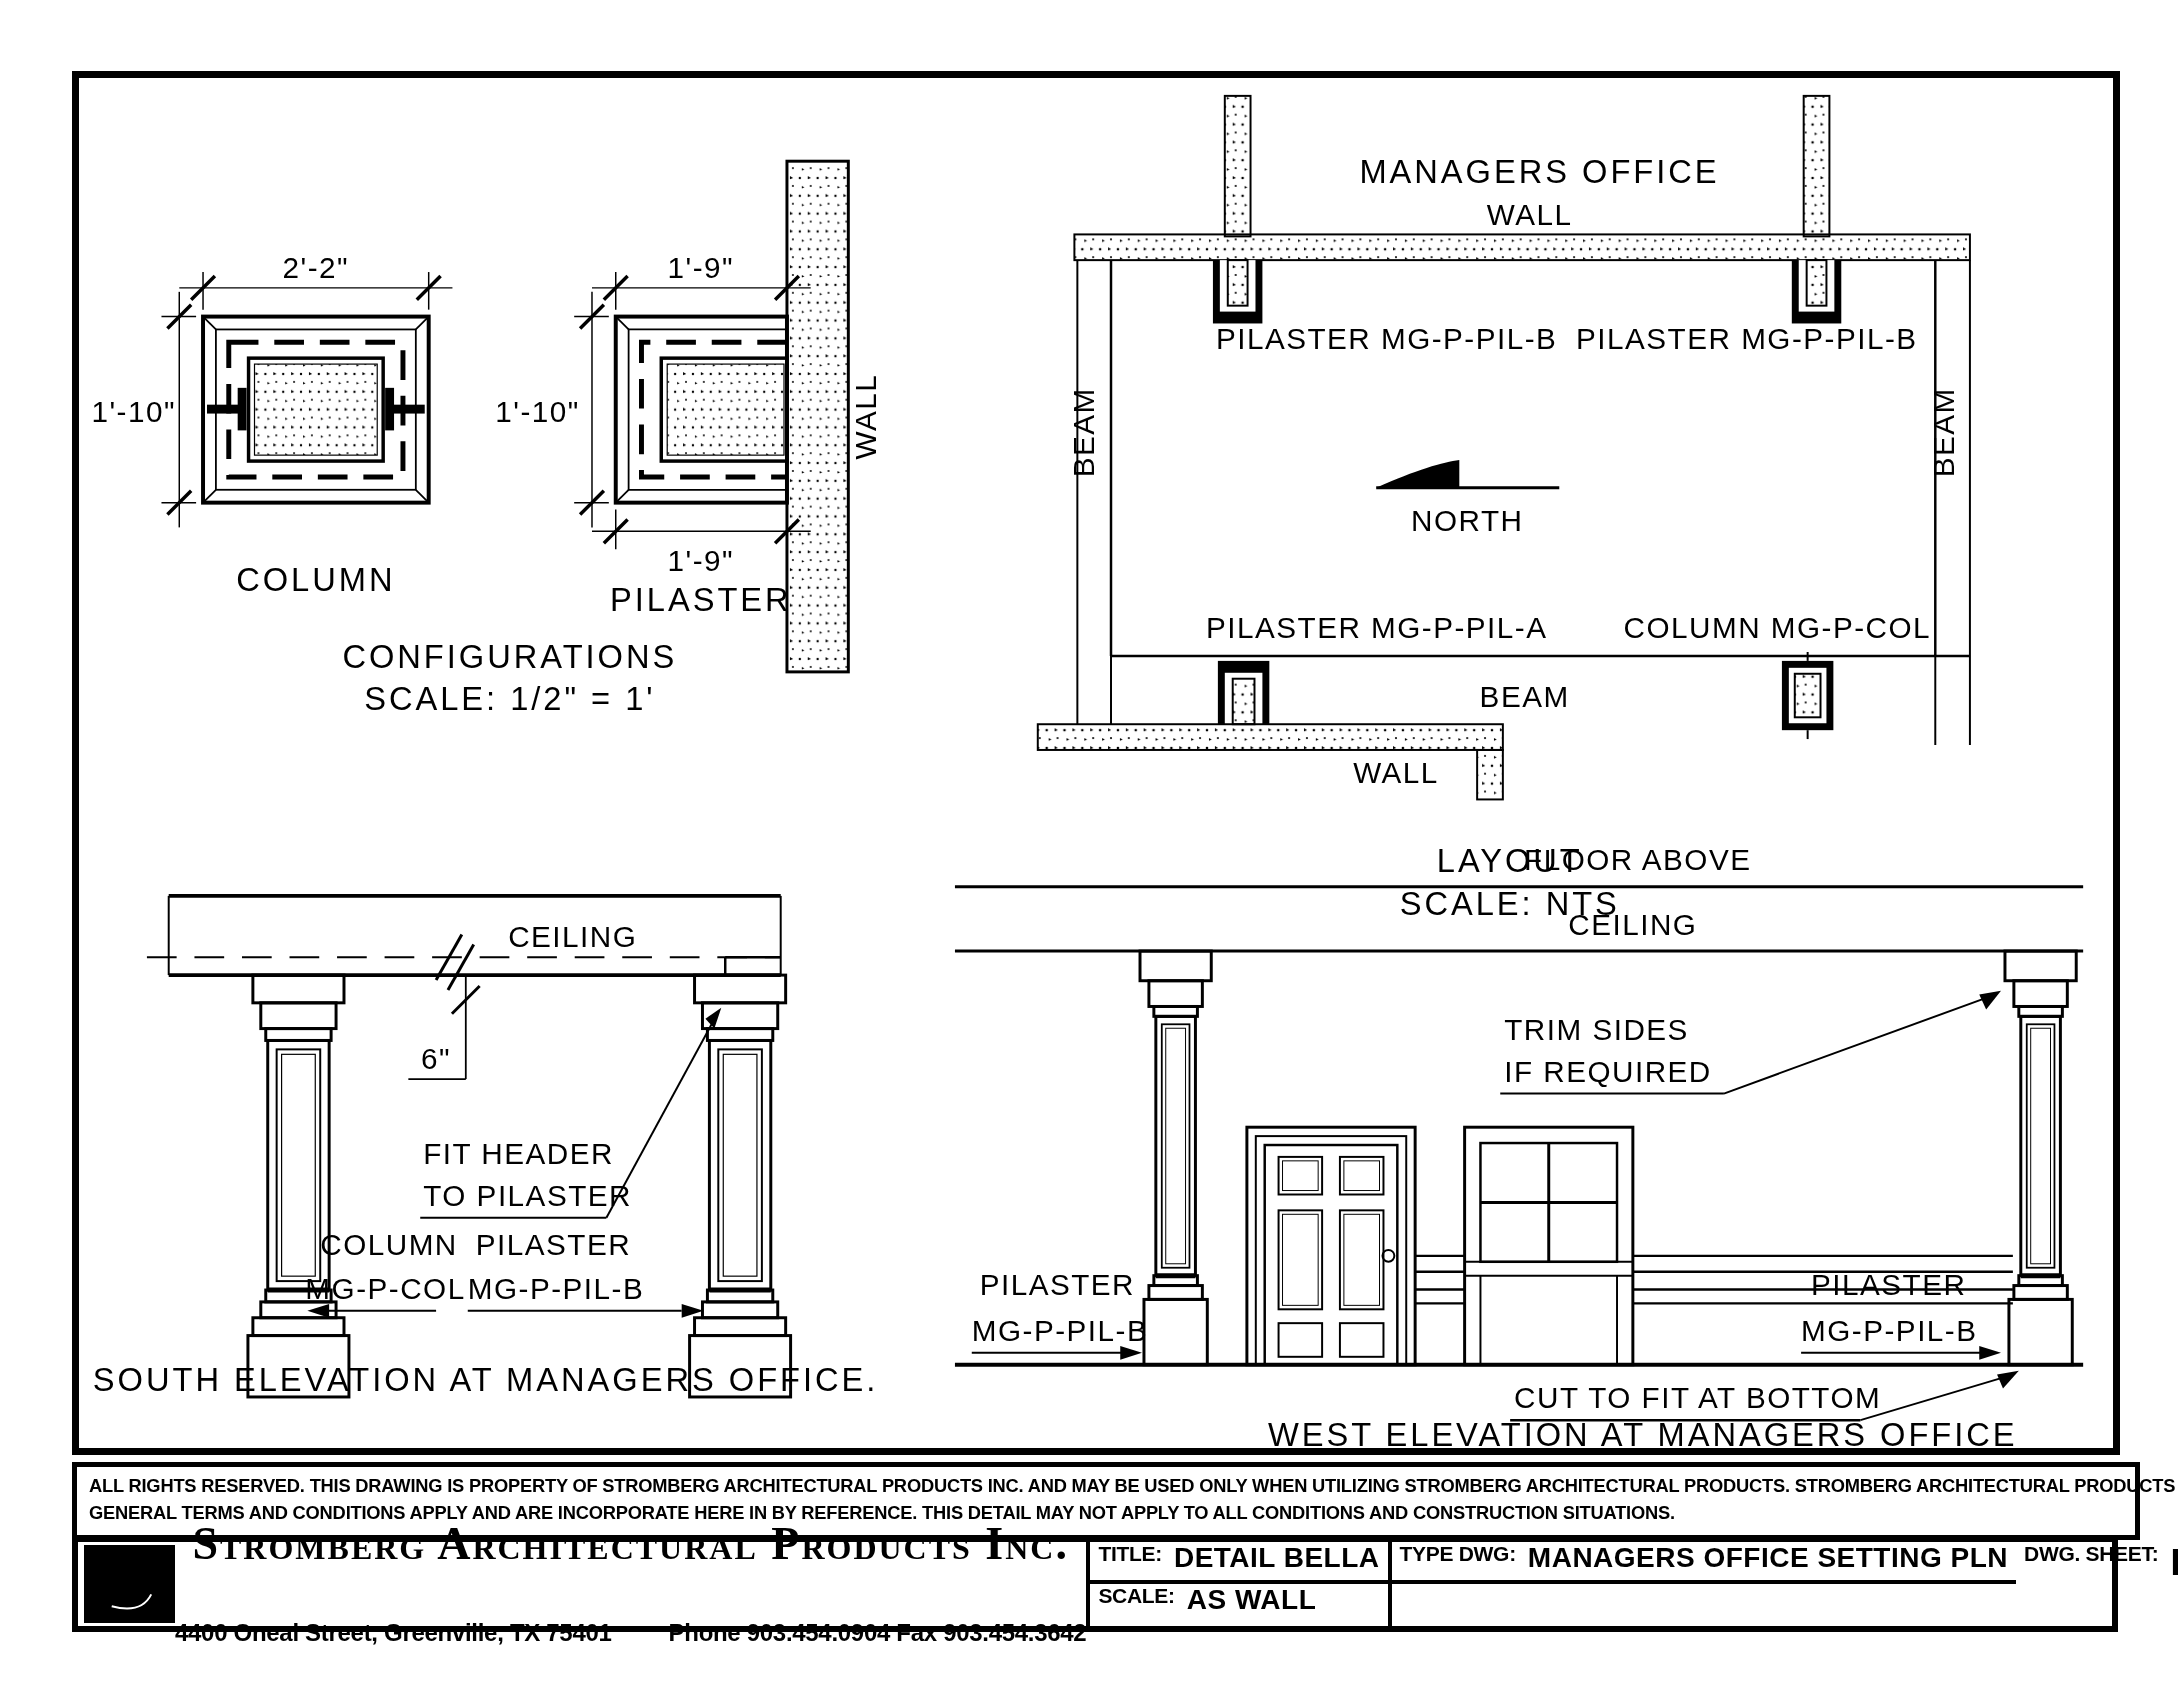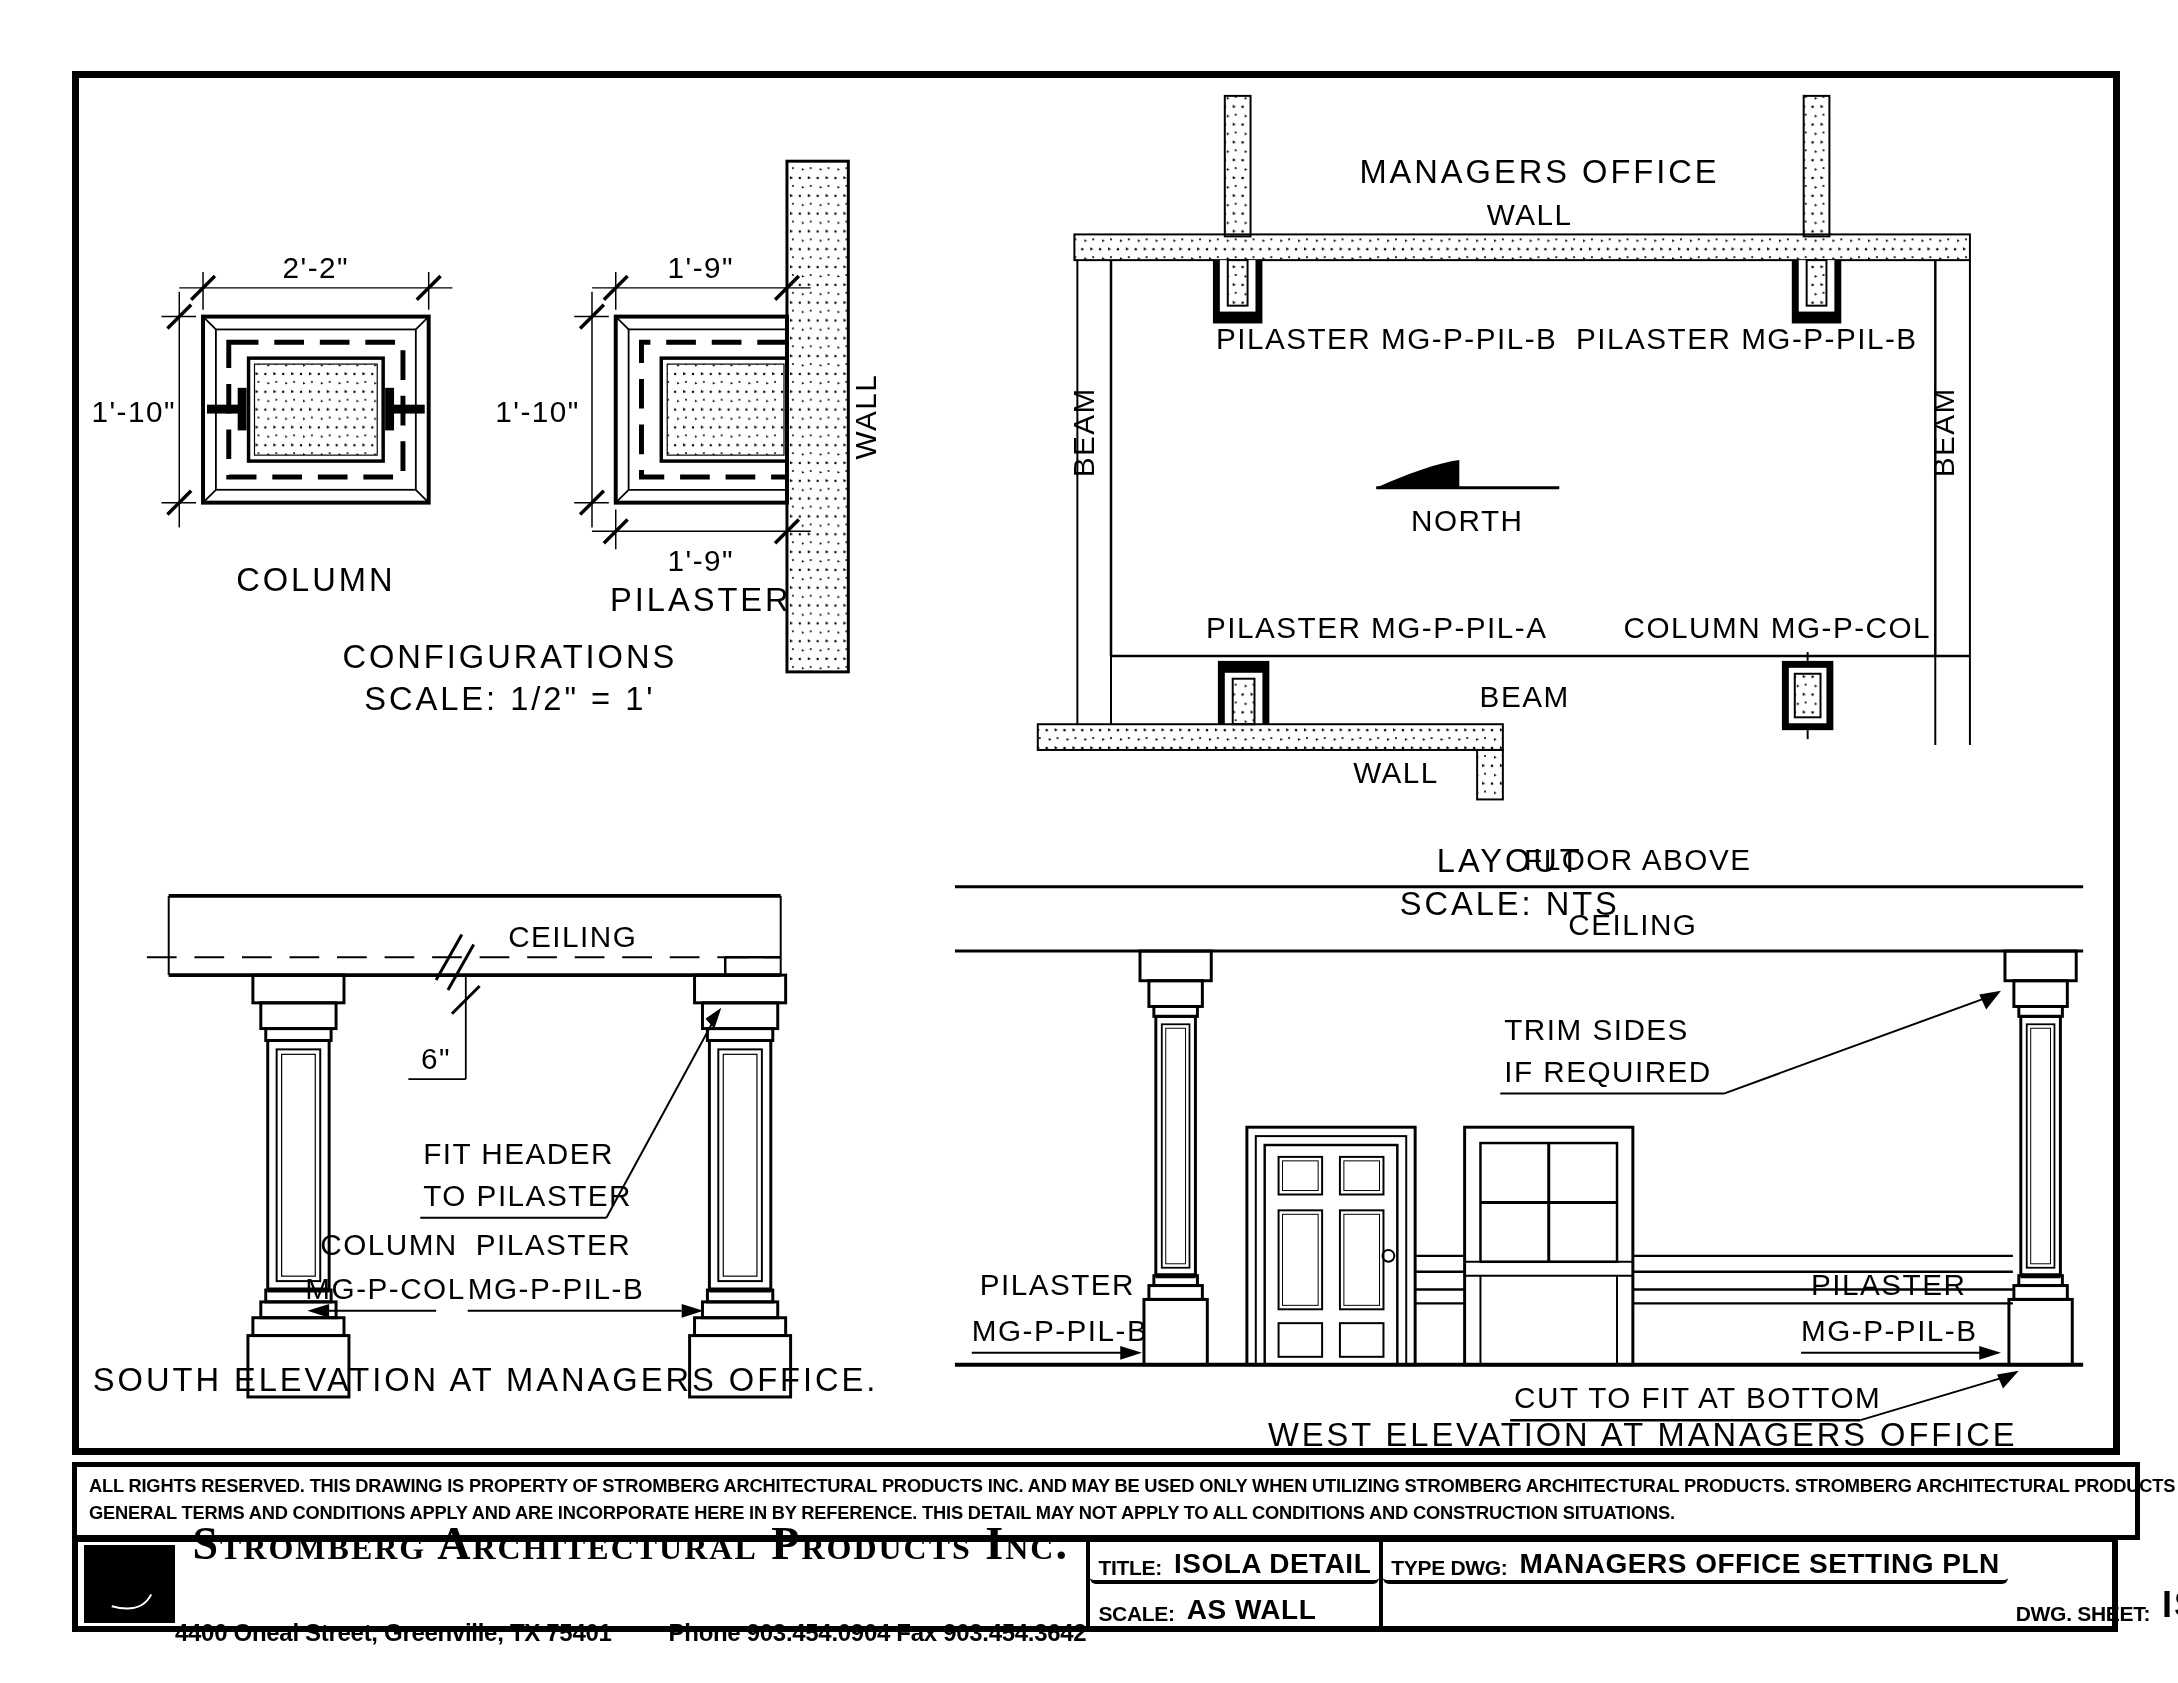--- a/index.html
+++ b/index.html
@@ -19,21 +19,21 @@
                 border:6px solid #000; display:flex; }
   .tb-col1 { width:1061px; border-right:4px solid #000; display:flex; align-items:stretch; }
   .logo-box { width:91px; margin:3px 0 3px 6px; background:#000; position:relative; flex:none; }
   .co-stack { flex:1; display:flex; flex-direction:column; align-items:center; justify-content:center;gap:42px; }
   .co-name { font-family:"Liberation Serif", serif; font-variant:small-caps; font-weight:600;
              font-size:46px; letter-spacing:2px; line-height:1.0; white-space:nowrap; }
   .co-addr { font-weight:bold; font-size:24px; letter-spacing:-0.3px; white-space:nowrap; margin-top:10px; }
   .co-addr .gap { display:inline-block; width:57px; }
   .tb-col2 { width:378px; border-right:4px solid #000; display:flex; flex-direction:column; }
   .tb-col3 { flex:1; display:flex; flex-direction:row; }
-  .tb-row { display:flex; align-items:flex-end; padding:0 8px; white-space:nowrap;border-radius:6px; }
+  .tb-row { display:flex; align-items:flex-start; padding:0 8px; white-space:nowrap; }
   .tb-row.top { height:38px; border-bottom:4px solid #000; }
   .tb-row.bot { flex:1; }
   .tb-label { font-size:21px; font-weight:bold; letter-spacing:-0.3px; margin-right:12px; flex:none; }
   .tb-value { font-size:28px; font-weight:bold; letter-spacing:0.5px; }
   .tb-value.sheetv { font-size:36px; font-weight:900; letter-spacing:2px; }
 </style>
 </head>
 <body>
 
 <div class="sheet">
@@ -395,21 +395,21 @@
       <div class="co-stack">
         <div class="co-name">Stromberg Architectural Products Inc.</div>
         <div class="co-addr">
           <span>4400 Oneal Street, Greenville, TX  75401</span><span class="gap"></span><span>Phone 903.454.0904   Fax 903.454.3642</span>
         </div>
       </div>
     </div>
     <div class="tb-col2">
       <div class="tb-row top">
         <span class="tb-label">TITLE:</span>
-        <span class="tb-value">ISOLA DETAIL</span>
+        <span class="tb-value">DETAIL BELLA</span>
       </div>
       <div class="tb-row bot">
         <span class="tb-label">SCALE:</span>
         <span class="tb-value">AS WALL</span>
       </div>
     </div>
     <div class="tb-col3">
       <div class="tb-row top">
         <span class="tb-label">TYPE DWG:</span>
         <span class="tb-value">MANAGERS OFFICE SETTING PLN</span>

